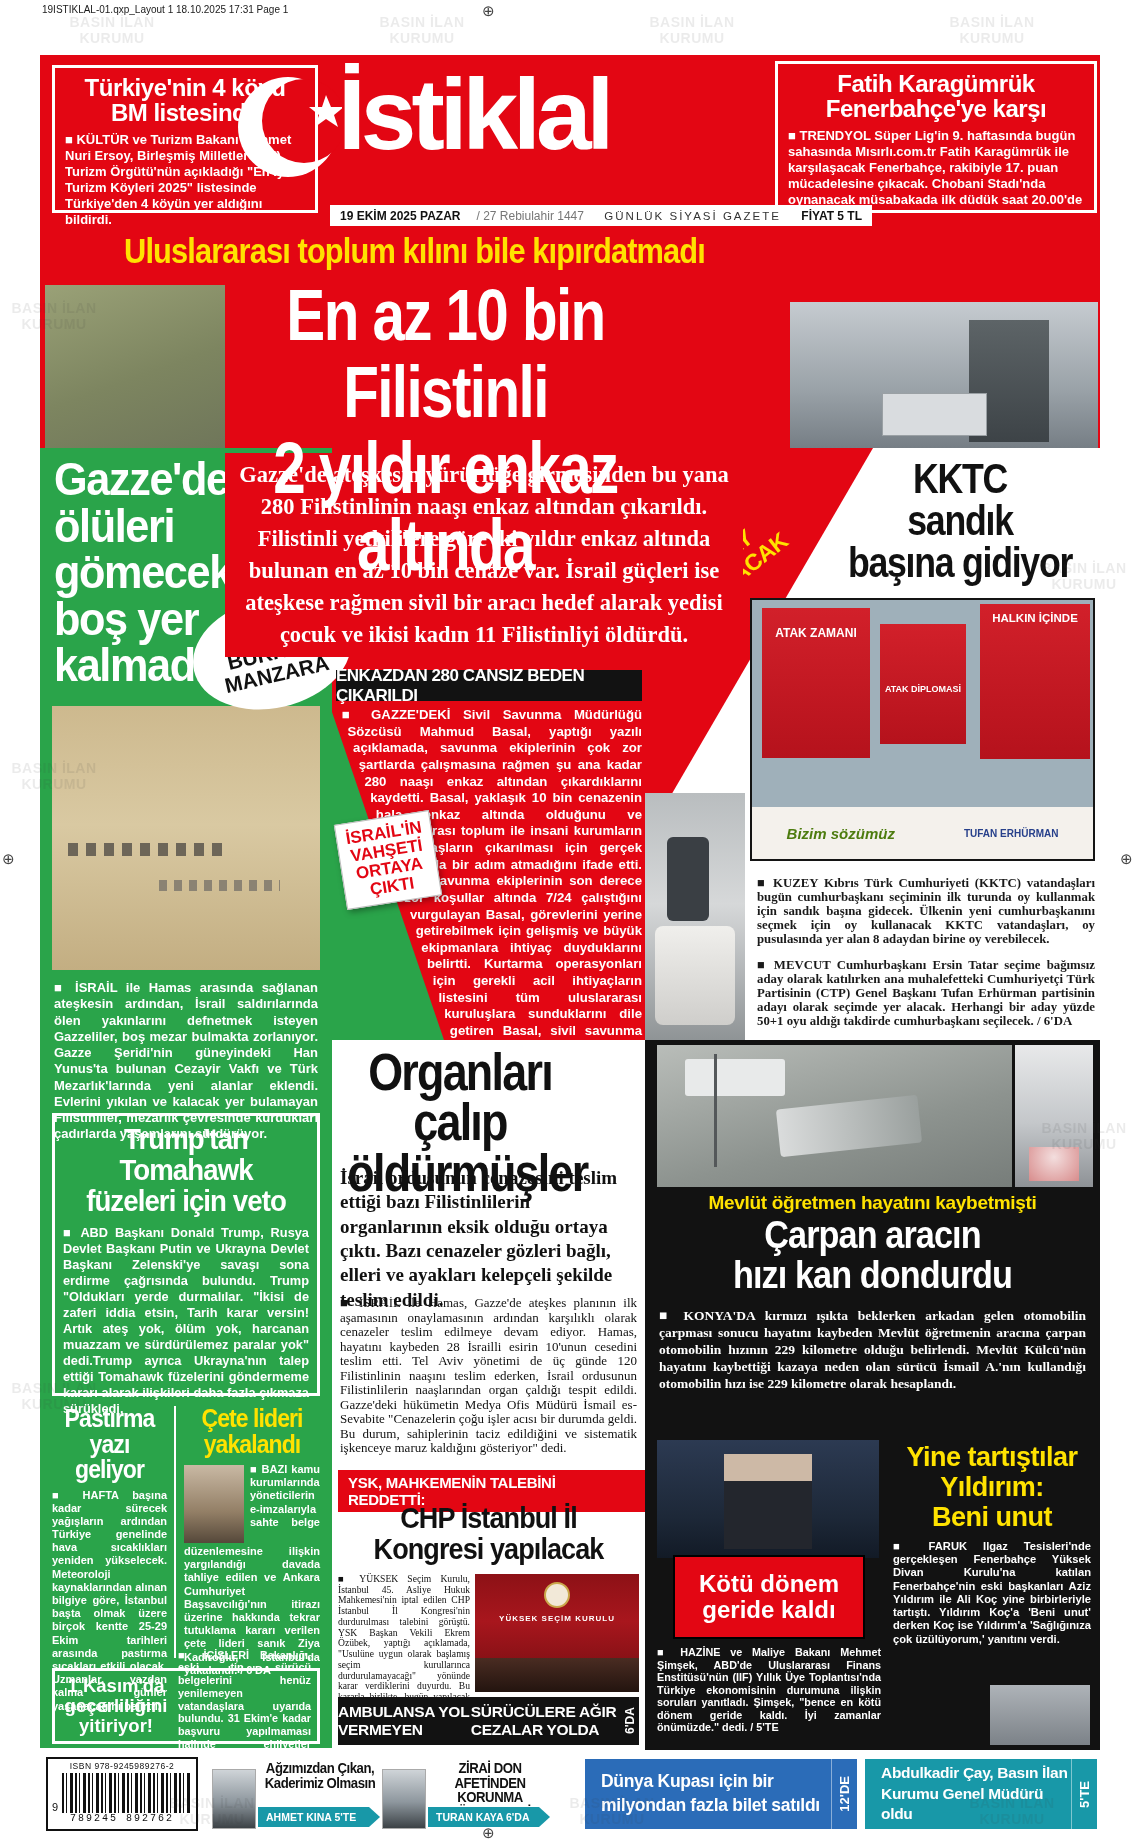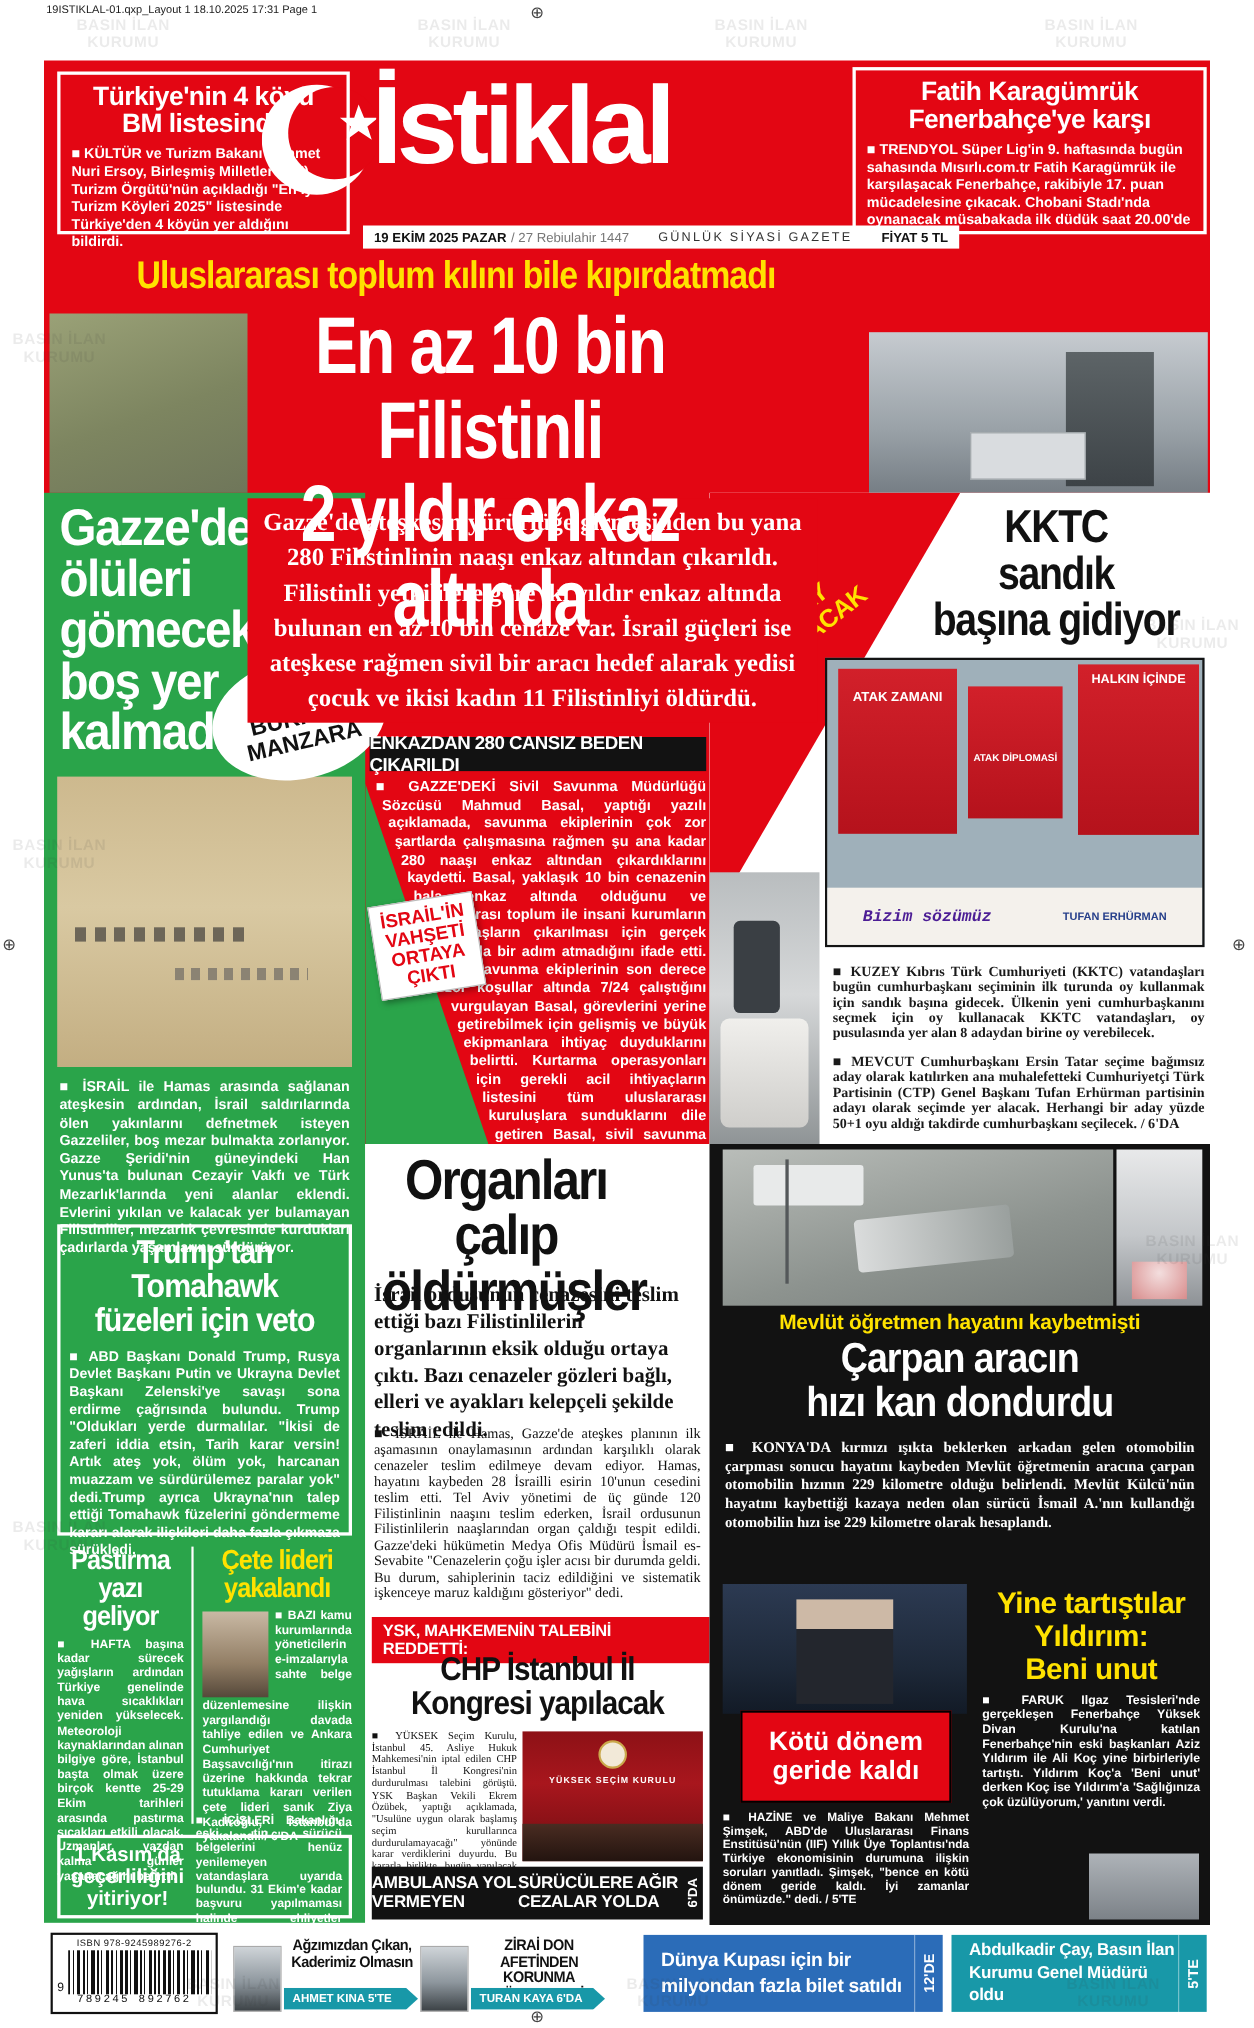--- a/index.html
+++ b/index.html
@@ -19,21 +19,21 @@
   .red-canvas{position:absolute;left:0;top:0;width:1060px;height:985px;background:var(--red)}
   
   .mast-box{position:absolute;border:3px solid #fff;padding:8px 10px;color:#fff;z-index:6}
   .mast-box .t{font-weight:bold;text-align:center;font-size:24px;line-height:1.04;letter-spacing:-.5px}
   .mast-box .b{font-weight:bold;font-size:13px;line-height:1.24;margin-top:6px}
   .logo-name{position:absolute;left:298px;top:2px;color:#fff;font-weight:bold;font-size:100px;
              letter-spacing:-5px;z-index:5;font-family:"Liberation Sans",sans-serif}
   .dateline{position:absolute;left:290px;top:150px;width:542px;height:21px;background:#fff;z-index:7;
             display:flex;align-items:center;justify-content:space-between;padding:0 10px;font-size:12px}
   .dateline .d1{font-weight:bold;color:#111}
-  .dateline .d2{color:#777;margin-left:4px}
+  .dateline .d2{color:#777;margin-left:16px}
   .dateline .d3{color:#333;letter-spacing:2px;font-size:11.5px}
   .dateline .d4{font-weight:bold;color:#111}
   
   .kicker{position:absolute;left:42px;top:176px;width:665px;text-align:center;color:var(--yellow);
           font-weight:800;font-size:35px;letter-spacing:-1px;transform:scaleX(.88);z-index:4;white-space:nowrap}
   .hl{position:absolute;left:78px;top:222px;width:655px;text-align:center;color:#fff;font-weight:800;
       font-size:73px;line-height:1.05;letter-spacing:-2px;z-index:4}
   .hl div{transform:scaleX(.8)}
   .deck{position:absolute;left:185px;top:398px;width:518px;background:var(--red);color:#fff;z-index:3;
         font-family:"Liberation Serif",serif;font-weight:bold;font-size:22.5px;line-height:1.42;
@@ -302,21 +302,21 @@
     <div class="kktc-t">
       <div>KKTC</div>
       <div>sandık</div>
       <div>başına gidiyor</div>
     </div>
     <div class="photo poster-photo" style="left:105px;top:150px;width:345px;height:263px">
       <div class="poster" style="left:10px;top:8px;width:108px;height:150px;font-size:12px;padding-top:18px">ATAK ZAMANI</div>
       <div class="poster" style="left:128px;top:24px;width:86px;height:120px;font-size:9px;padding-top:60px">ATAK DİPLOMASİ</div>
       <div class="poster" style="left:228px;top:4px;width:110px;height:155px;font-size:11.5px;padding-top:8px">HALKIN İÇİNDE</div>
       <div class="poster-strip">
-        <span style="color:#4c1d95;font-weight:800;font-size:15px;font-family:Liberation Mono, monospace;font-style:italic">Bizim sözümüz</span>
+        <span style="color:#4d7c0f;font-weight:800;font-size:15px;font-family:Liberation Sans, sans-serif;font-style:italic">Bizim sözümüz</span>
         <span style="color:#27408b;font-weight:800;font-size:10px">TUFAN ERHÜRMAN</span>
       </div>
     </div>
     <div class="photo ph-shroud" style="left:0;top:345px;width:100px;height:247px">
       <div style="position:absolute;left:10%;bottom:6%;width:80%;height:40%;background:linear-gradient(180deg,#f0efec,#cfcecb);border-radius:8px"></div>
       <div style="position:absolute;left:22%;top:18%;width:42%;height:34%;background:#3a3f44;border-radius:6px"></div>
     </div>
     <div class="kktc-body" style="top:428px">■ KUZEY Kıbrıs Türk Cumhuriyeti (KKTC) vatandaşları bugün cumhurbaşkanı seçiminin ilk turunda oy kullanmak için sandık başına gidecek. Ülkenin yeni cumhurbaşkanını seçmek için oy kullanacak KKTC vatandaşları, oy pusulasında yer alan 8 adaydan birine oy verebilecek.</div>
     <div class="kktc-body" style="top:510px">■ MEVCUT Cumhurbaşkanı Ersin Tatar seçime bağımsız aday olarak katılırken ana muhalefetteki Cumhuriyetçi Türk Partisinin (CTP) Genel Başkanı Tufan Erhürman partisinin adayı olarak seçimde yer alacak. Herhangi bir aday yüzde 50+1 oyu aldığı takdirde cumhurbaşkanı seçilecek. / 6'DA</div>
   </div>

